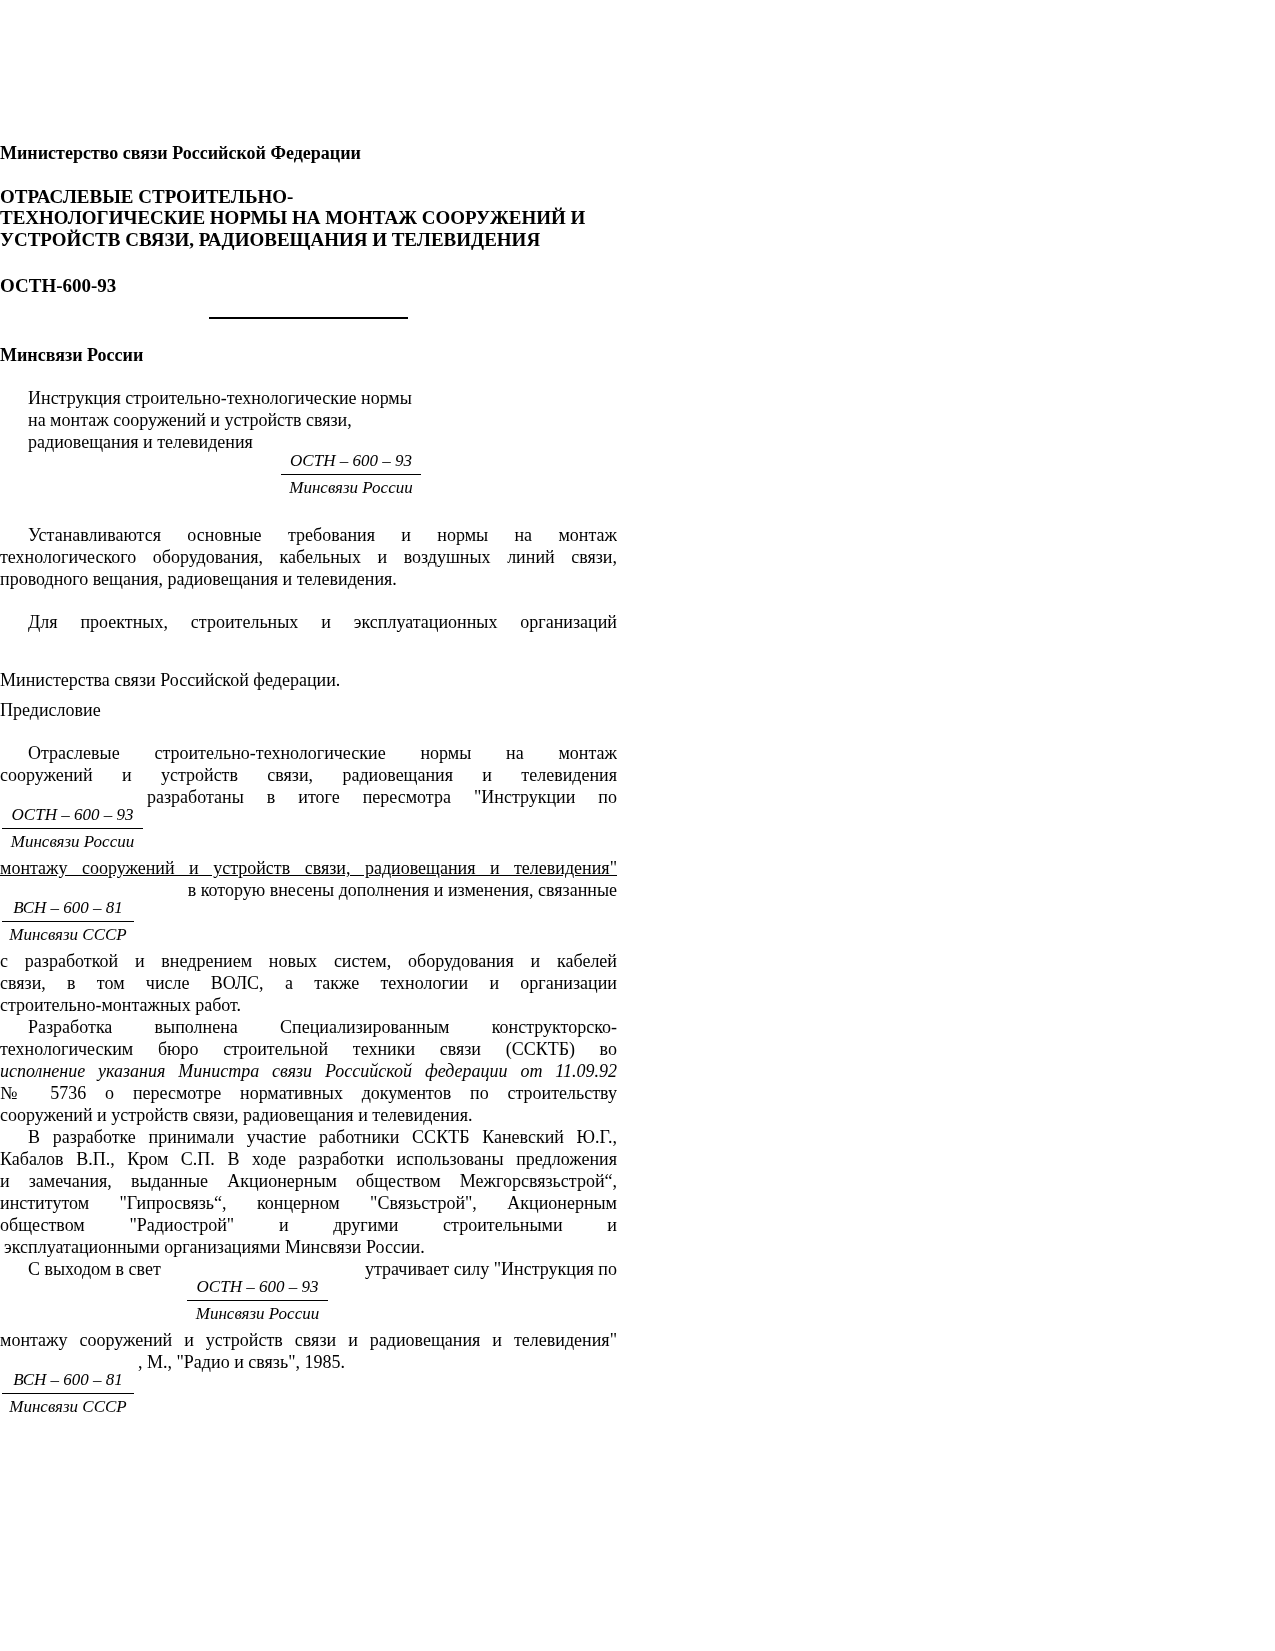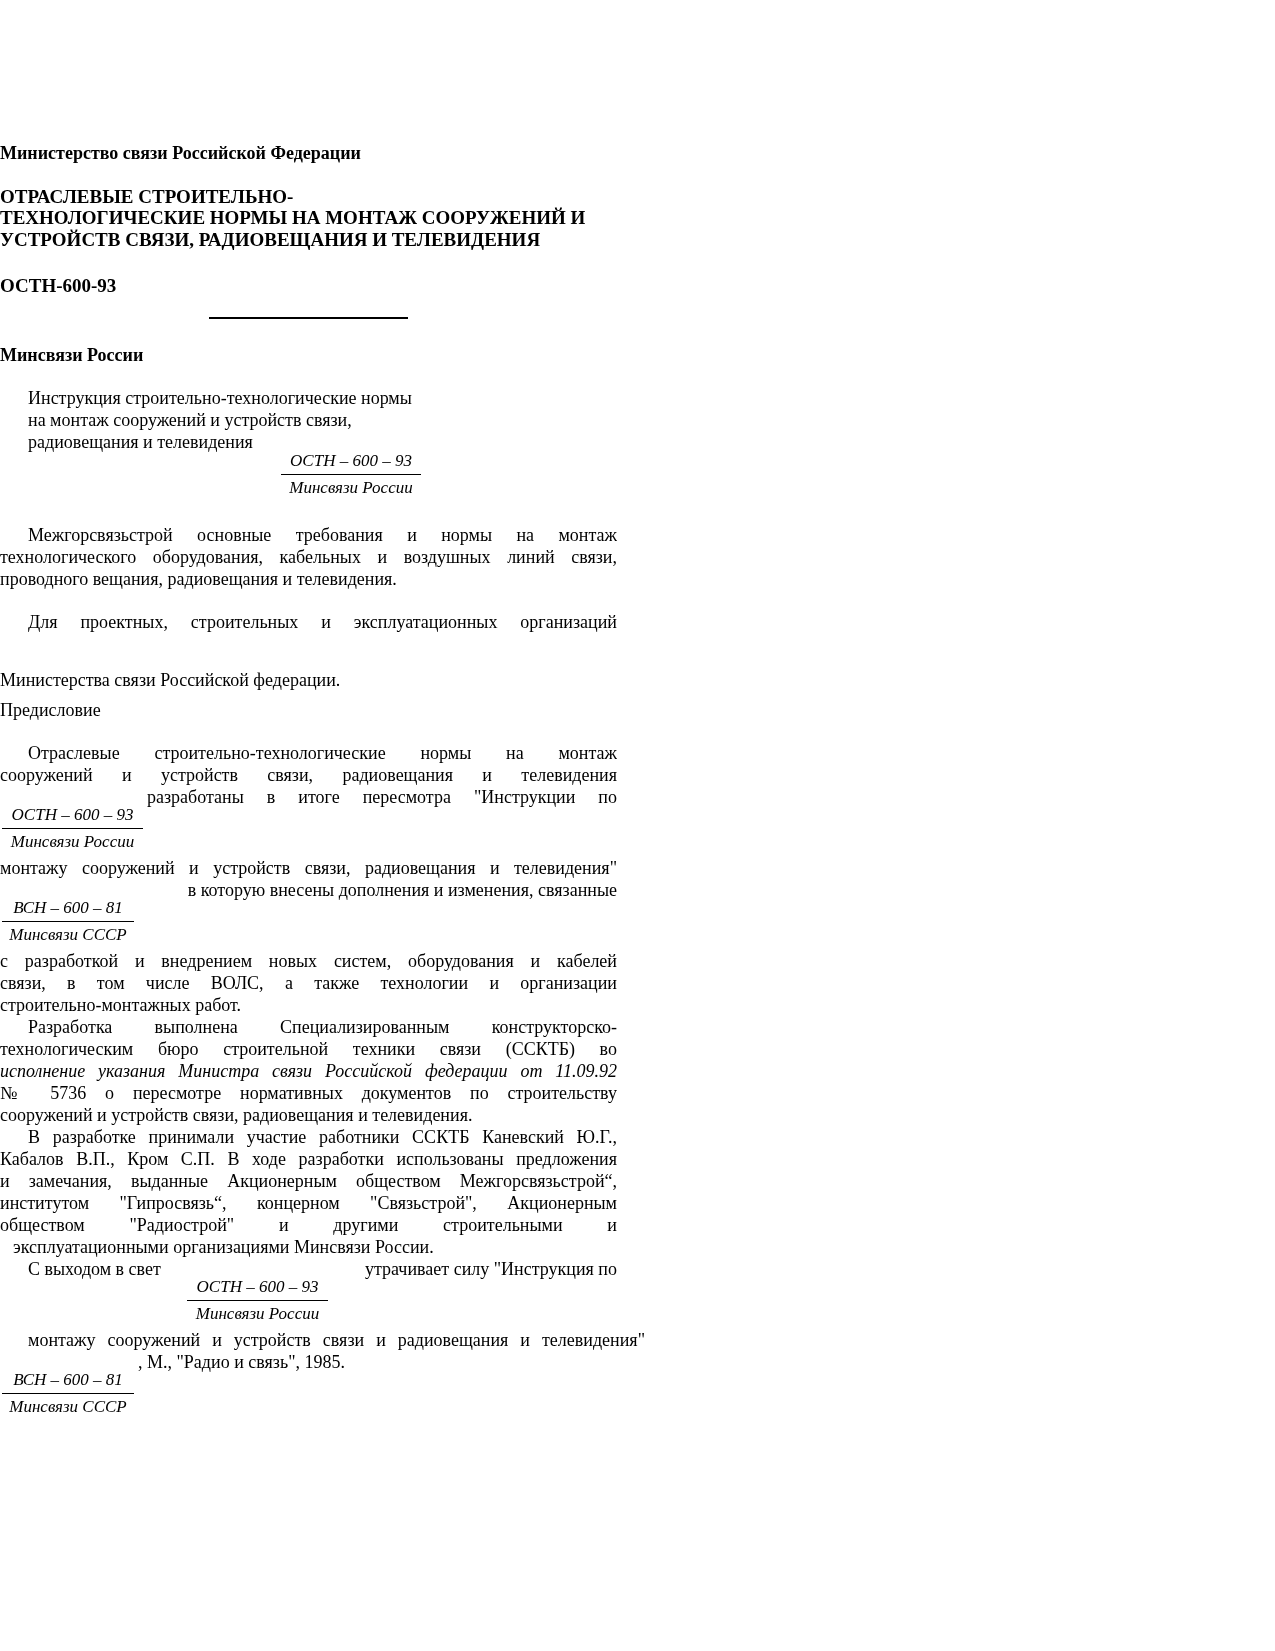--- a/index.html
+++ b/index.html
@@ -37,38 +37,38 @@
   <div class="abs center bold t18" style="top:344px;">Минсвязи России</div>
 
   <div class="abs body line" style="left:28px; top:387px;">Инструкция строительно-технологические нормы</div>
   <div class="abs body line" style="left:28px; top:409px;">на монтаж сооружений и устройств связи,</div>
   <div class="abs body line" style="left:28px; top:431px;">радиовещания и телевидения</div>
   <div class="frac" style="left:281px; top:450px; width:140px;">
     <span class="num">ОСТН – 600 – 93</span>
     <span class="den">Минсвязи  России</span>
   </div>
 
-  <div class="abs body just" style="left:28px; width:589px; top:524px;">Межгорсвязьстрой основные требования и нормы на монтаж</div>
+  <div class="abs body just" style="left:28px; width:589px; top:524px;">Устанавливаются основные требования и нормы на монтаж</div>
   <div class="abs body just" style="left:0; width:617px; top:546px;">технологического оборудования, кабельных и воздушных линий связи,</div>
   <div class="abs body line" style="left:0; top:568px;">проводного вещания, радиовещания и телевидения.</div>
 
   <div class="abs body just" style="left:28px; width:589px; top:611px;">Для проектных, строительных и эксплуатационных организаций</div>
   <div class="abs body line" style="left:0; top:633px;margin-top:36px;">Министерства связи Российской федерации.</div>
 
   <div class="abs center body" style="top:699px;">Предисловие</div>
 
   <div class="abs body just" style="left:28px; width:589px; top:742px;">Отраслевые строительно-технологические нормы на монтаж</div>
   <div class="abs body just" style="left:0; width:617px; top:764px;">сооружений и устройств связи, радиовещания и телевидения</div>
   <div class="abs body just" style="left:147px; width:470px; top:786px;">разработаны в итоге пересмотра "Инструкции по</div>
   <div class="frac" style="left:2px; top:804px; width:141px;">
     <span class="num">ОСТН – 600 – 93</span>
     <span class="den">Минсвязи  России</span>
   </div>
 
-  <div class="abs body just" style="left:0; width:617px; top:857px;">монтажу сооружений и устройств связи, радиовещания и телевидения"</div>
+  <div class="abs body just" style="left:0; width:617px; top:857px;text-decoration:underline;">монтажу сооружений и устройств связи, радиовещания и телевидения"</div>
   <div class="abs body" style="left:145px; width:472px; top:879px; text-align:right;">в которую внесены дополнения и изменения, связанные</div>
   <div class="frac" style="left:2px; top:897px; width:132px;">
     <span class="num">ВСН  – 600 – 81</span>
     <span class="den">Минсвязи  СССР</span>
   </div>
 
   <div class="abs body just" style="left:0; width:617px; top:950px;">с разработкой и внедрением новых систем, оборудования и кабелей</div>
   <div class="abs body just" style="left:0; width:617px; top:972px;">связи, в том числе ВОЛС, а также технологии и организации</div>
   <div class="abs body line" style="left:0; top:994px;">строительно-монтажных работ.</div>
 
@@ -76,29 +76,29 @@
   <div class="abs body just" style="left:0; width:617px; top:1038px;">технологическим бюро строительной техники связи (ССКТБ) во</div>
   <div class="abs body just" style="left:0; width:617px; top:1060px;font-style:italic;">исполнение указания Министра связи Российской федерации от 11.09.92</div>
   <div class="abs body just" style="left:0; width:617px; top:1082px;">№ 5736 о пересмотре нормативных документов по строительству</div>
   <div class="abs body line" style="left:0; top:1104px;">сооружений и устройств связи, радиовещания и телевидения.</div>
 
   <div class="abs body just" style="left:28px; width:589px; top:1126px;">В разработке принимали участие работники ССКТБ Каневский Ю.Г.,</div>
   <div class="abs body just" style="left:0; width:617px; top:1148px;">Кабалов В.П., Кром С.П. В ходе разработки использованы предложения</div>
   <div class="abs body just" style="left:0; width:617px; top:1170px;">и замечания, выданные Акционерным обществом Межгорсвязьстрой“,</div>
   <div class="abs body just" style="left:0; width:617px; top:1192px;">институтом "Гипросвязь“, концерном "Связьстрой", Акционерным</div>
   <div class="abs body just" style="left:0; width:617px; top:1214px;">обществом "Радиострой" и другими строительными и</div>
-  <div class="abs body line" style="left:13px; top:1236px;">эксплуатационными организациями Минсвязи России.</div>
+  <div class="abs body line" style="left:4px; top:1236px;">эксплуатационными организациями Минсвязи России.</div>
 
   <div class="abs body line" style="left:28px; top:1258px;">С выходом в свет</div>
   <div class="abs body line" style="left:340px; width:277px; top:1258px; text-align:right;">утрачивает силу "Инструкция по</div>
   <div class="frac" style="left:187px; top:1276px; width:141px;">
     <span class="num">ОСТН – 600 – 93</span>
     <span class="den">Минсвязи  России</span>
   </div>
 
-  <div class="abs body just" style="left:0; width:617px; top:1329px;padding-left:28px;">монтажу сооружений и устройств связи и радиовещания и телевидения"</div>
+  <div class="abs body just" style="left:0; width:617px; top:1329px;">монтажу сооружений и устройств связи и радиовещания и телевидения"</div>
   <div class="abs body line" style="left:138px; top:1351px;">, М., "Радио и связь", 1985.</div>
   <div class="frac" style="left:2px; top:1369px; width:132px;">
     <span class="num">ВСН  – 600 – 81</span>
     <span class="den">Минсвязи  СССР</span>
   </div>
 
 </div>
 
 </body></html>

